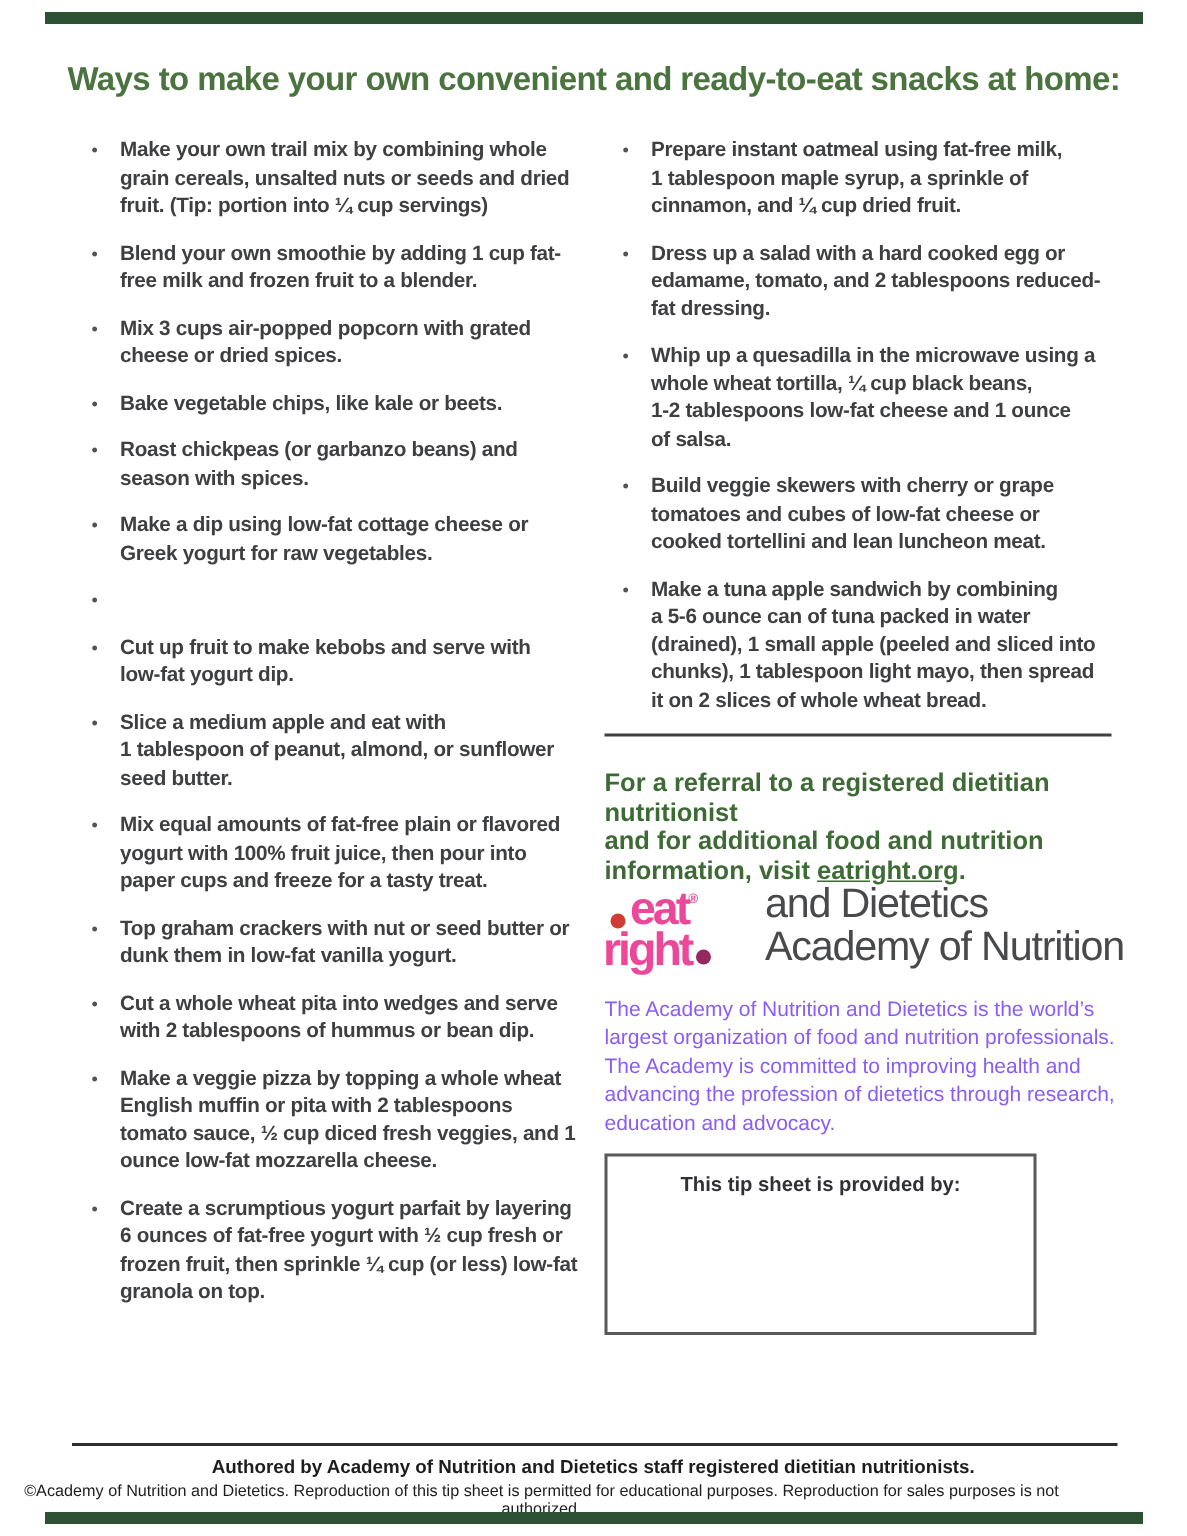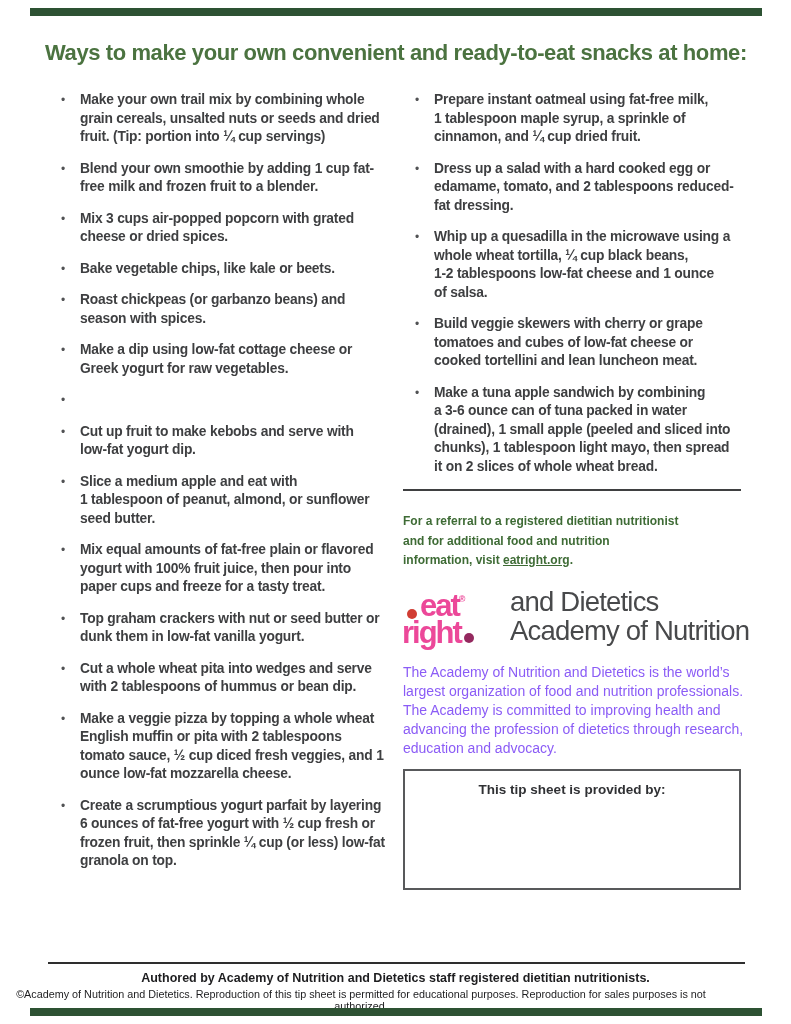--- a/index.html
+++ b/index.html
@@ -52,21 +52,21 @@
     left: 403px; top: 489px;
     width: 338px; height: 2px;
     background: #3f4041;
   }
 
   .referral {
     position: absolute;
     left: 403px; top: 512px;
     width: 365px;
     white-space: pre-line;
-    font-size: 12px;
+    font-size: 17px;
     font-weight: bold;
     line-height: 19.5px;
     color: #3e6b35;
   }
   .referral a, .referral .link {
     color: #3e6b35;
     text-decoration: underline;
     cursor: pointer;
   }
 
@@ -124,21 +124,21 @@
     width: 360px;
     white-space: pre-line;
     font-size: 14px;
     line-height: 19px;
     color: #8b5cf6;
   }
 
   .provided-box {
     position: absolute;
     left: 403px; top: 769px;
-    width: 338px; height: 121px;
+    width: 288px; height: 121px;
     border: 2px solid #58595b;
     background: #ffffff;
   }
   .provided-label {
     margin-top: 11px;
     text-align: center;
     font-size: 13.5px;
     font-weight: bold;
     color: #303134;
   }
@@ -275,21 +275,21 @@
       </div>
     <div class="item">
         <span class="marker">•</span>
         <div class="itext">Build veggie skewers with cherry or grape
 tomatoes and cubes of low-fat cheese or
 cooked tortellini and lean luncheon meat.</div>
       </div>
     <div class="item">
         <span class="marker">•</span>
         <div class="itext">Make a tuna apple sandwich by combining
-a 3-6 ounce can of tuna packed in water
+a 5-6 ounce can of tuna packed in water
 (drained), 1 small apple (peeled and sliced into
 chunks), 1 tablespoon light mayo, then spread
 it on 2 slices of whole wheat bread.</div>
       </div>
   </div>
 
   <div class="divider"></div>
 
   <div class="referral"><span>For a referral to a registered dietitian nutritionist
 and for additional food and nutrition

